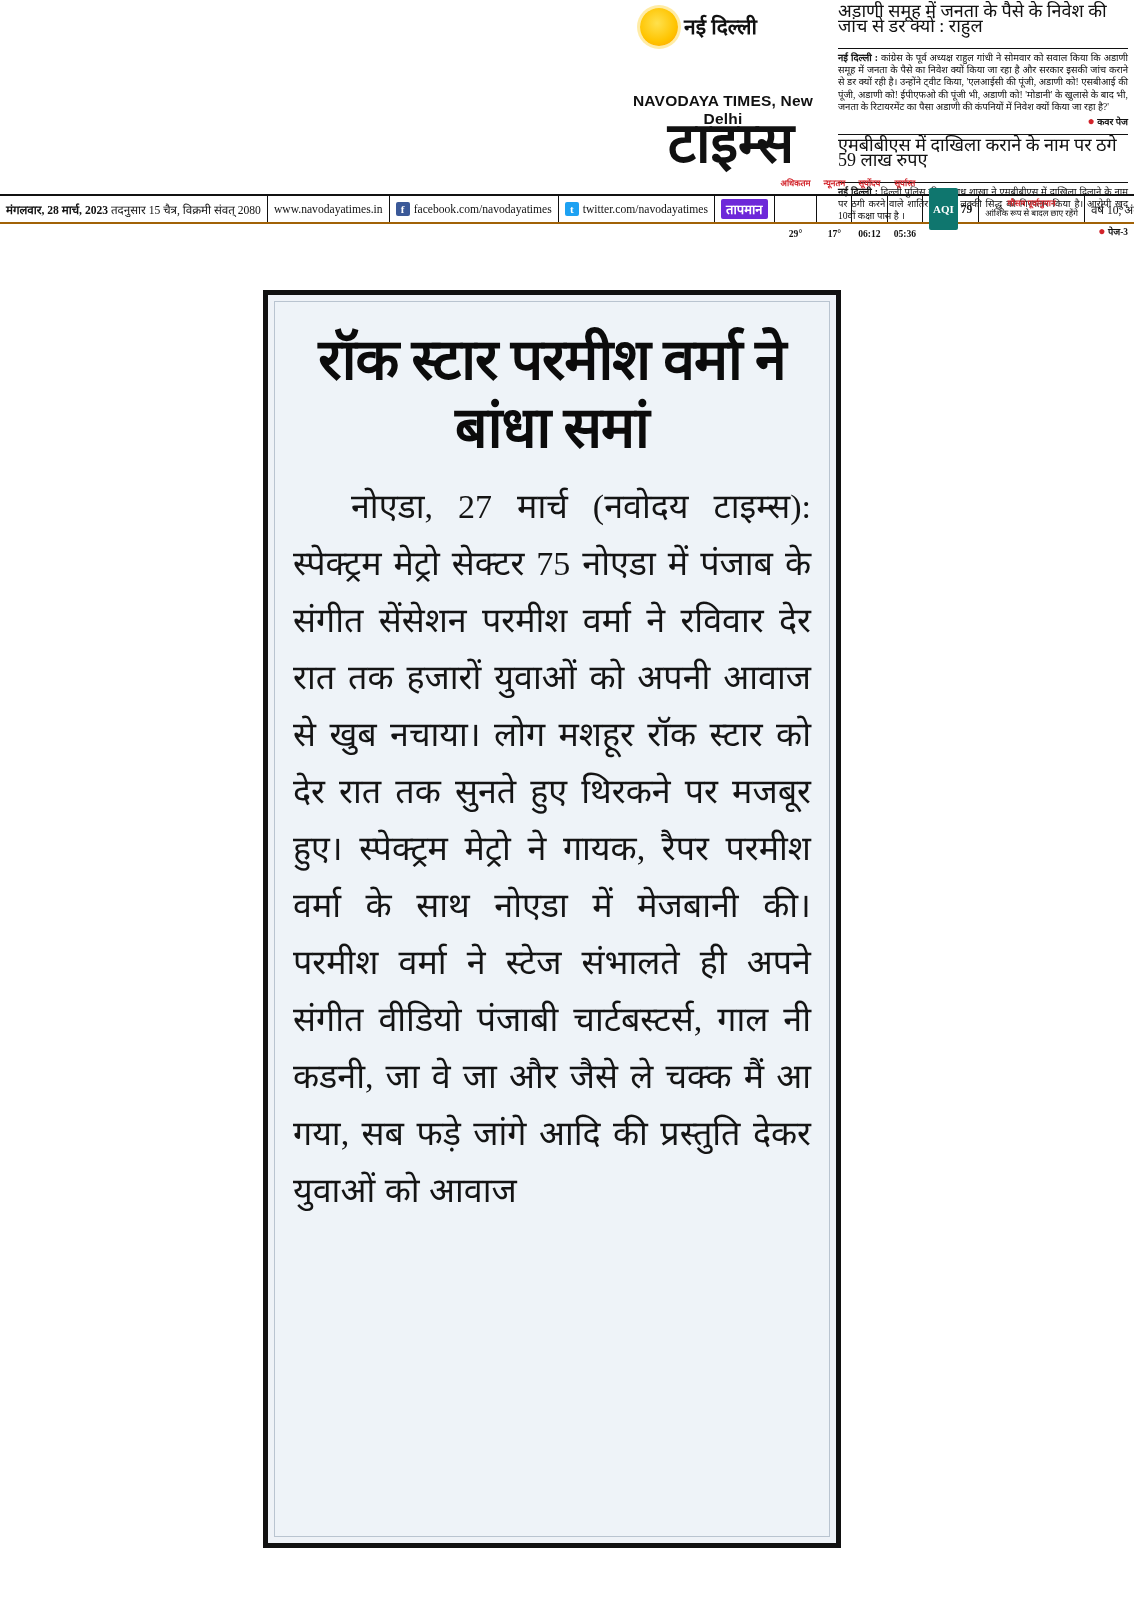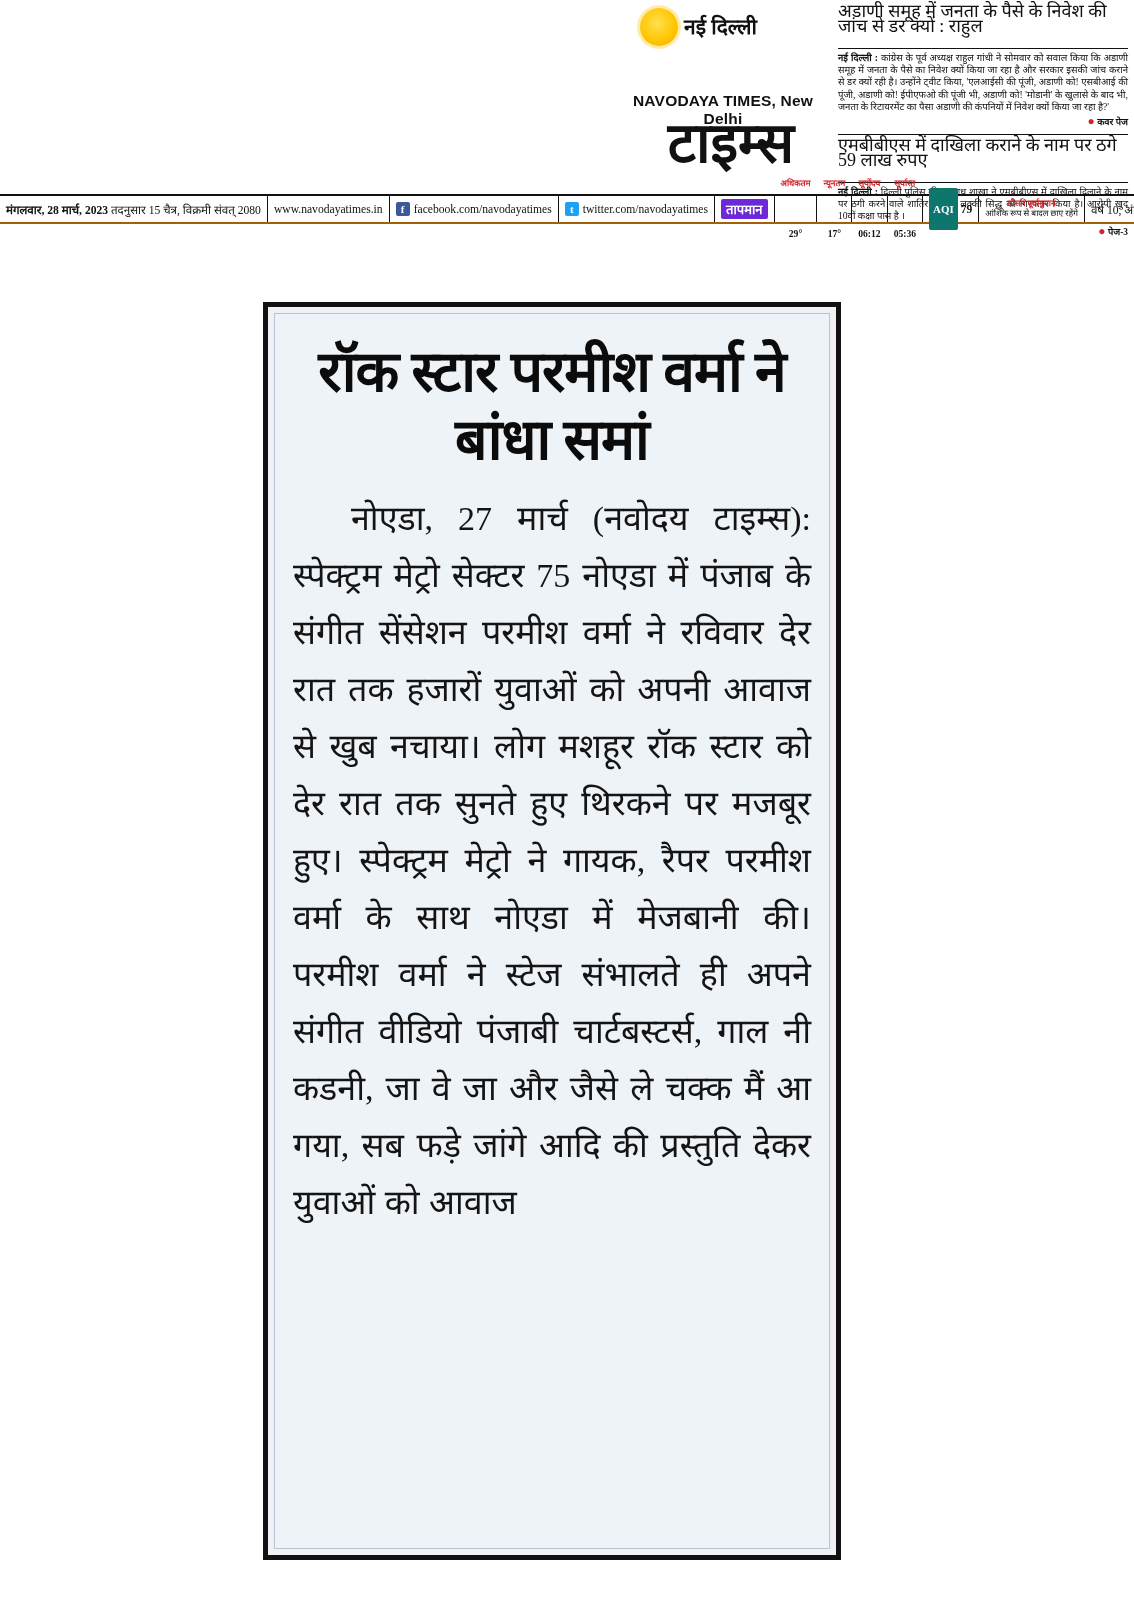--- a/index.html
+++ b/index.html
@@ -251,21 +251,20 @@
   }
 
   
   .article-wrap {
     position: absolute;
     left: 263px; top: 290px;
     width: 578px; height: 1258px;
     border: 5px solid #111;
     background: #eef2f7;
     padding: 6px;
-    margin-top: 12px;
   }
   .article-inner {
     width: 100%; height: 100%;
     border: 1px solid #b9c4d0;
     background: #eef3f8;
     padding: 16px 18px 0;
     overflow: hidden;
   }
   .headline {
     font-family: "Liberation Serif", serif;

